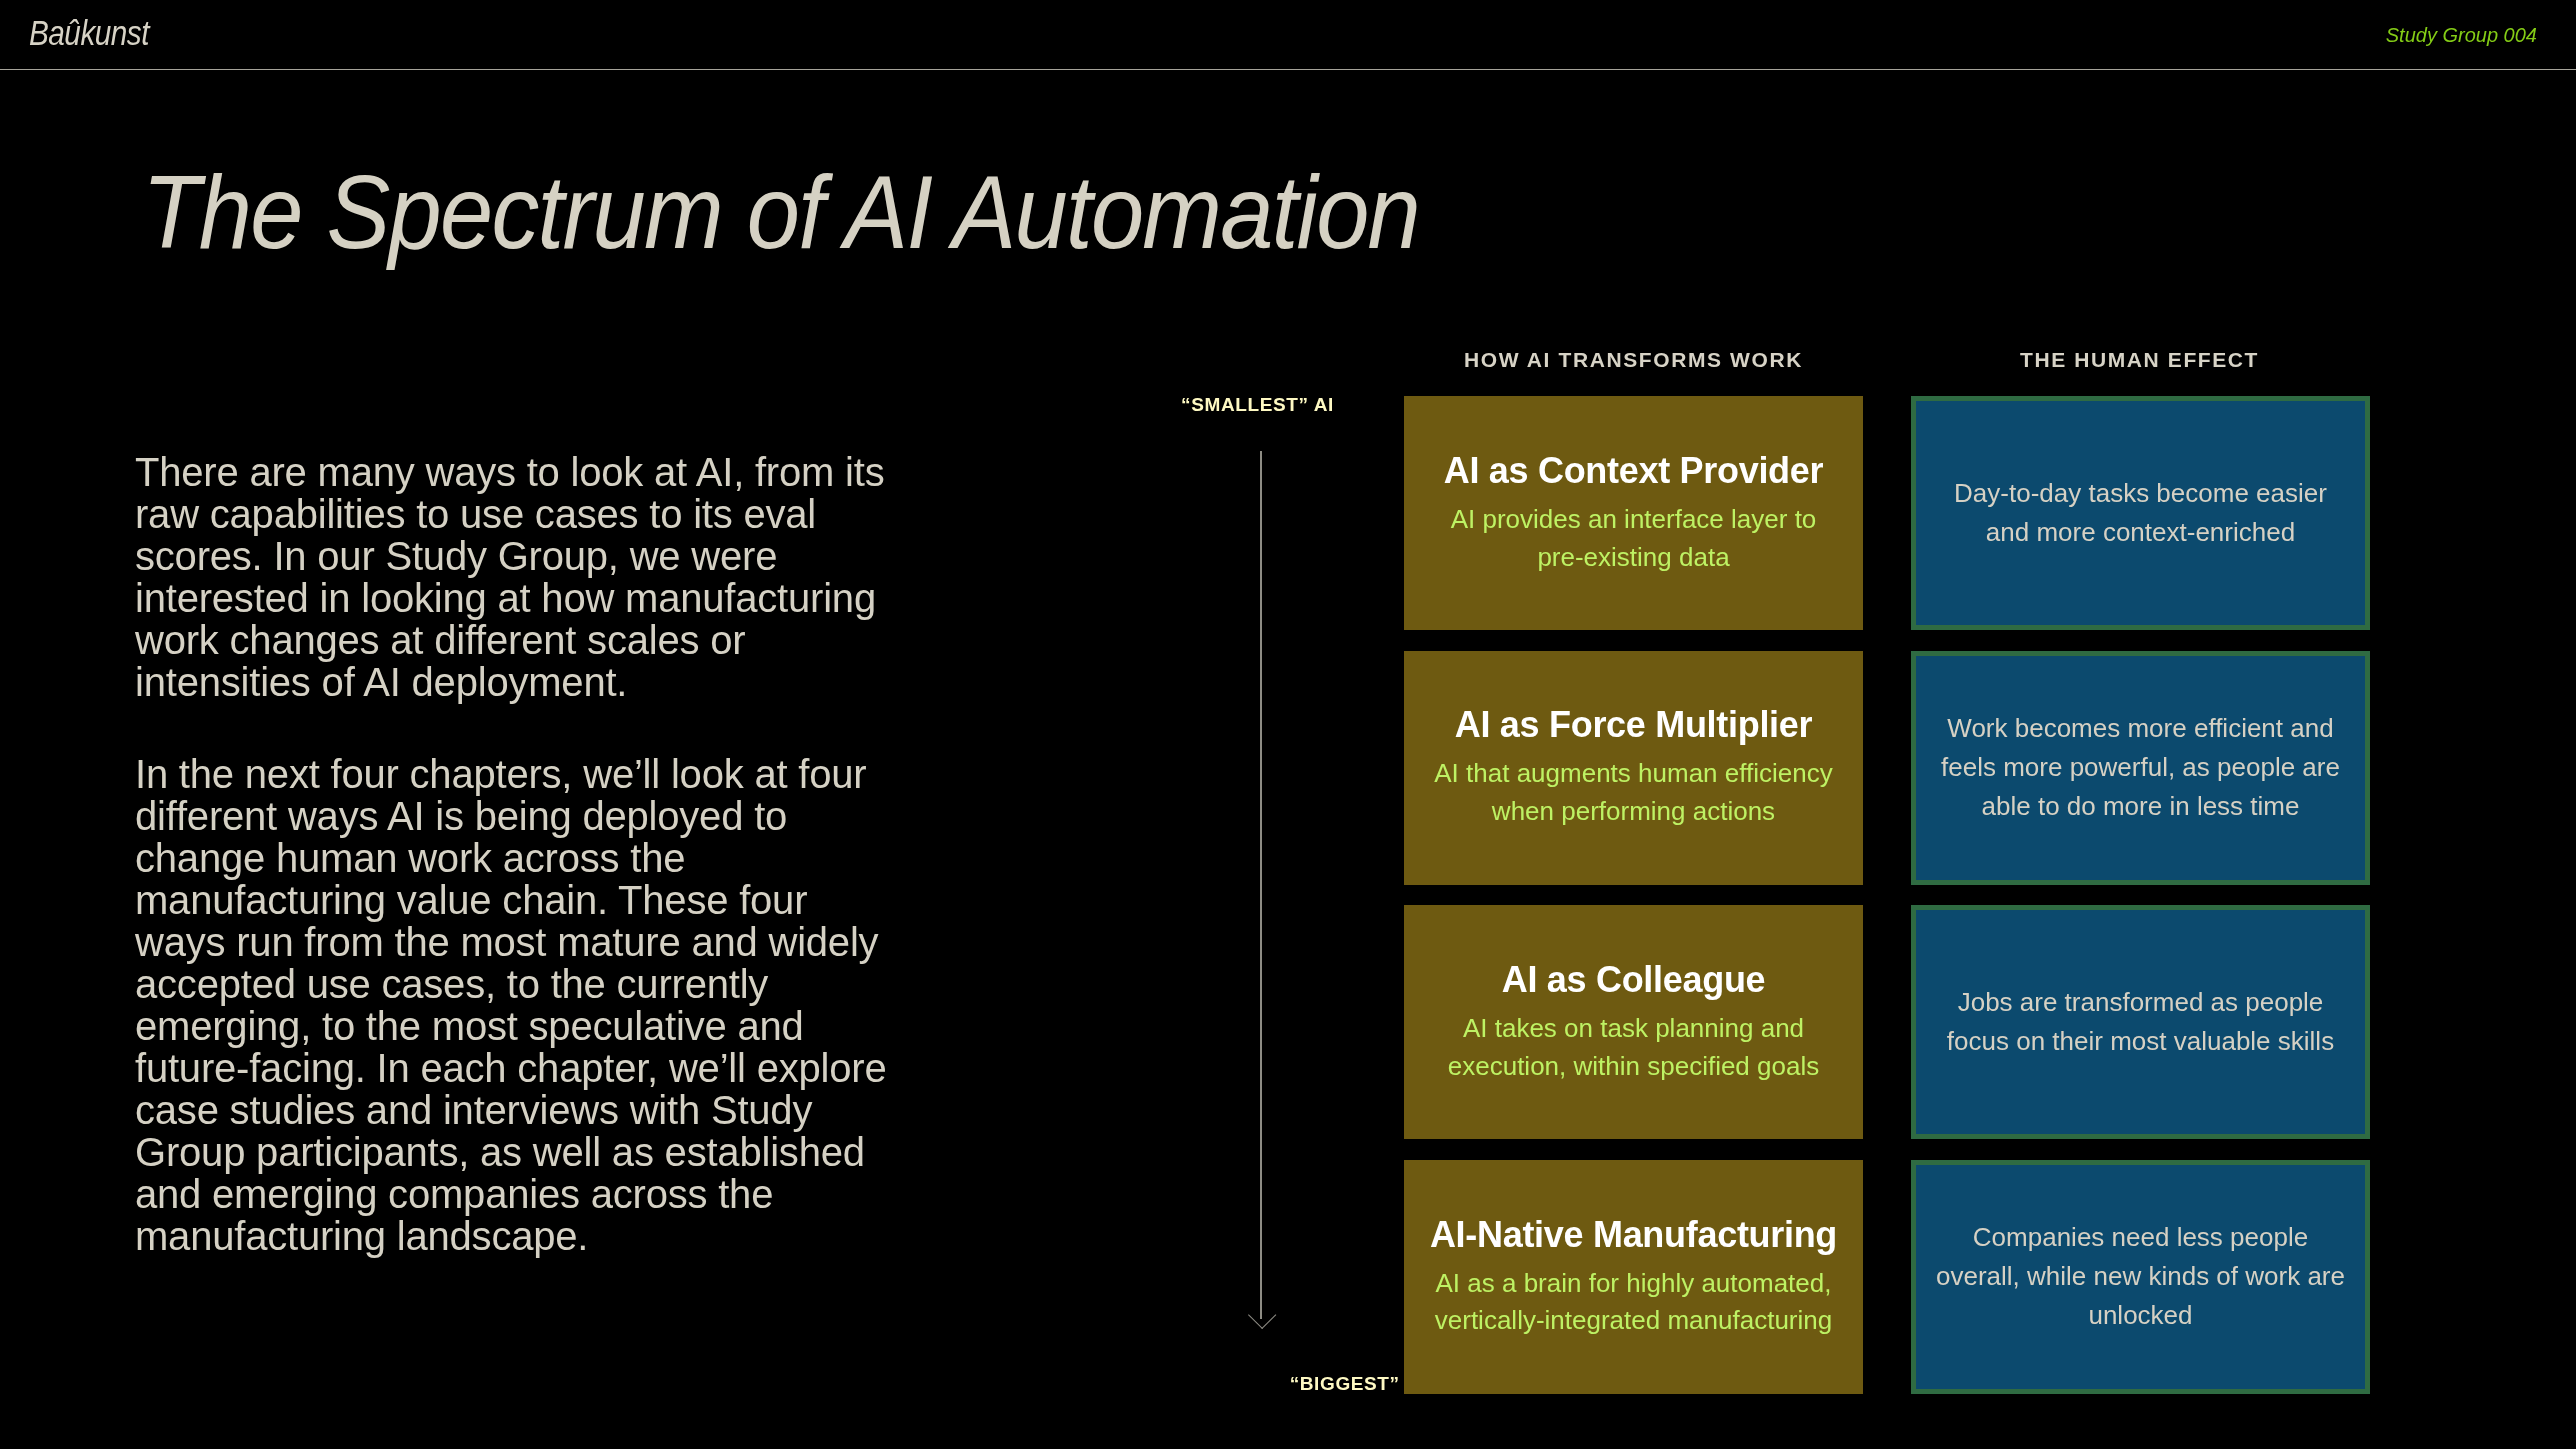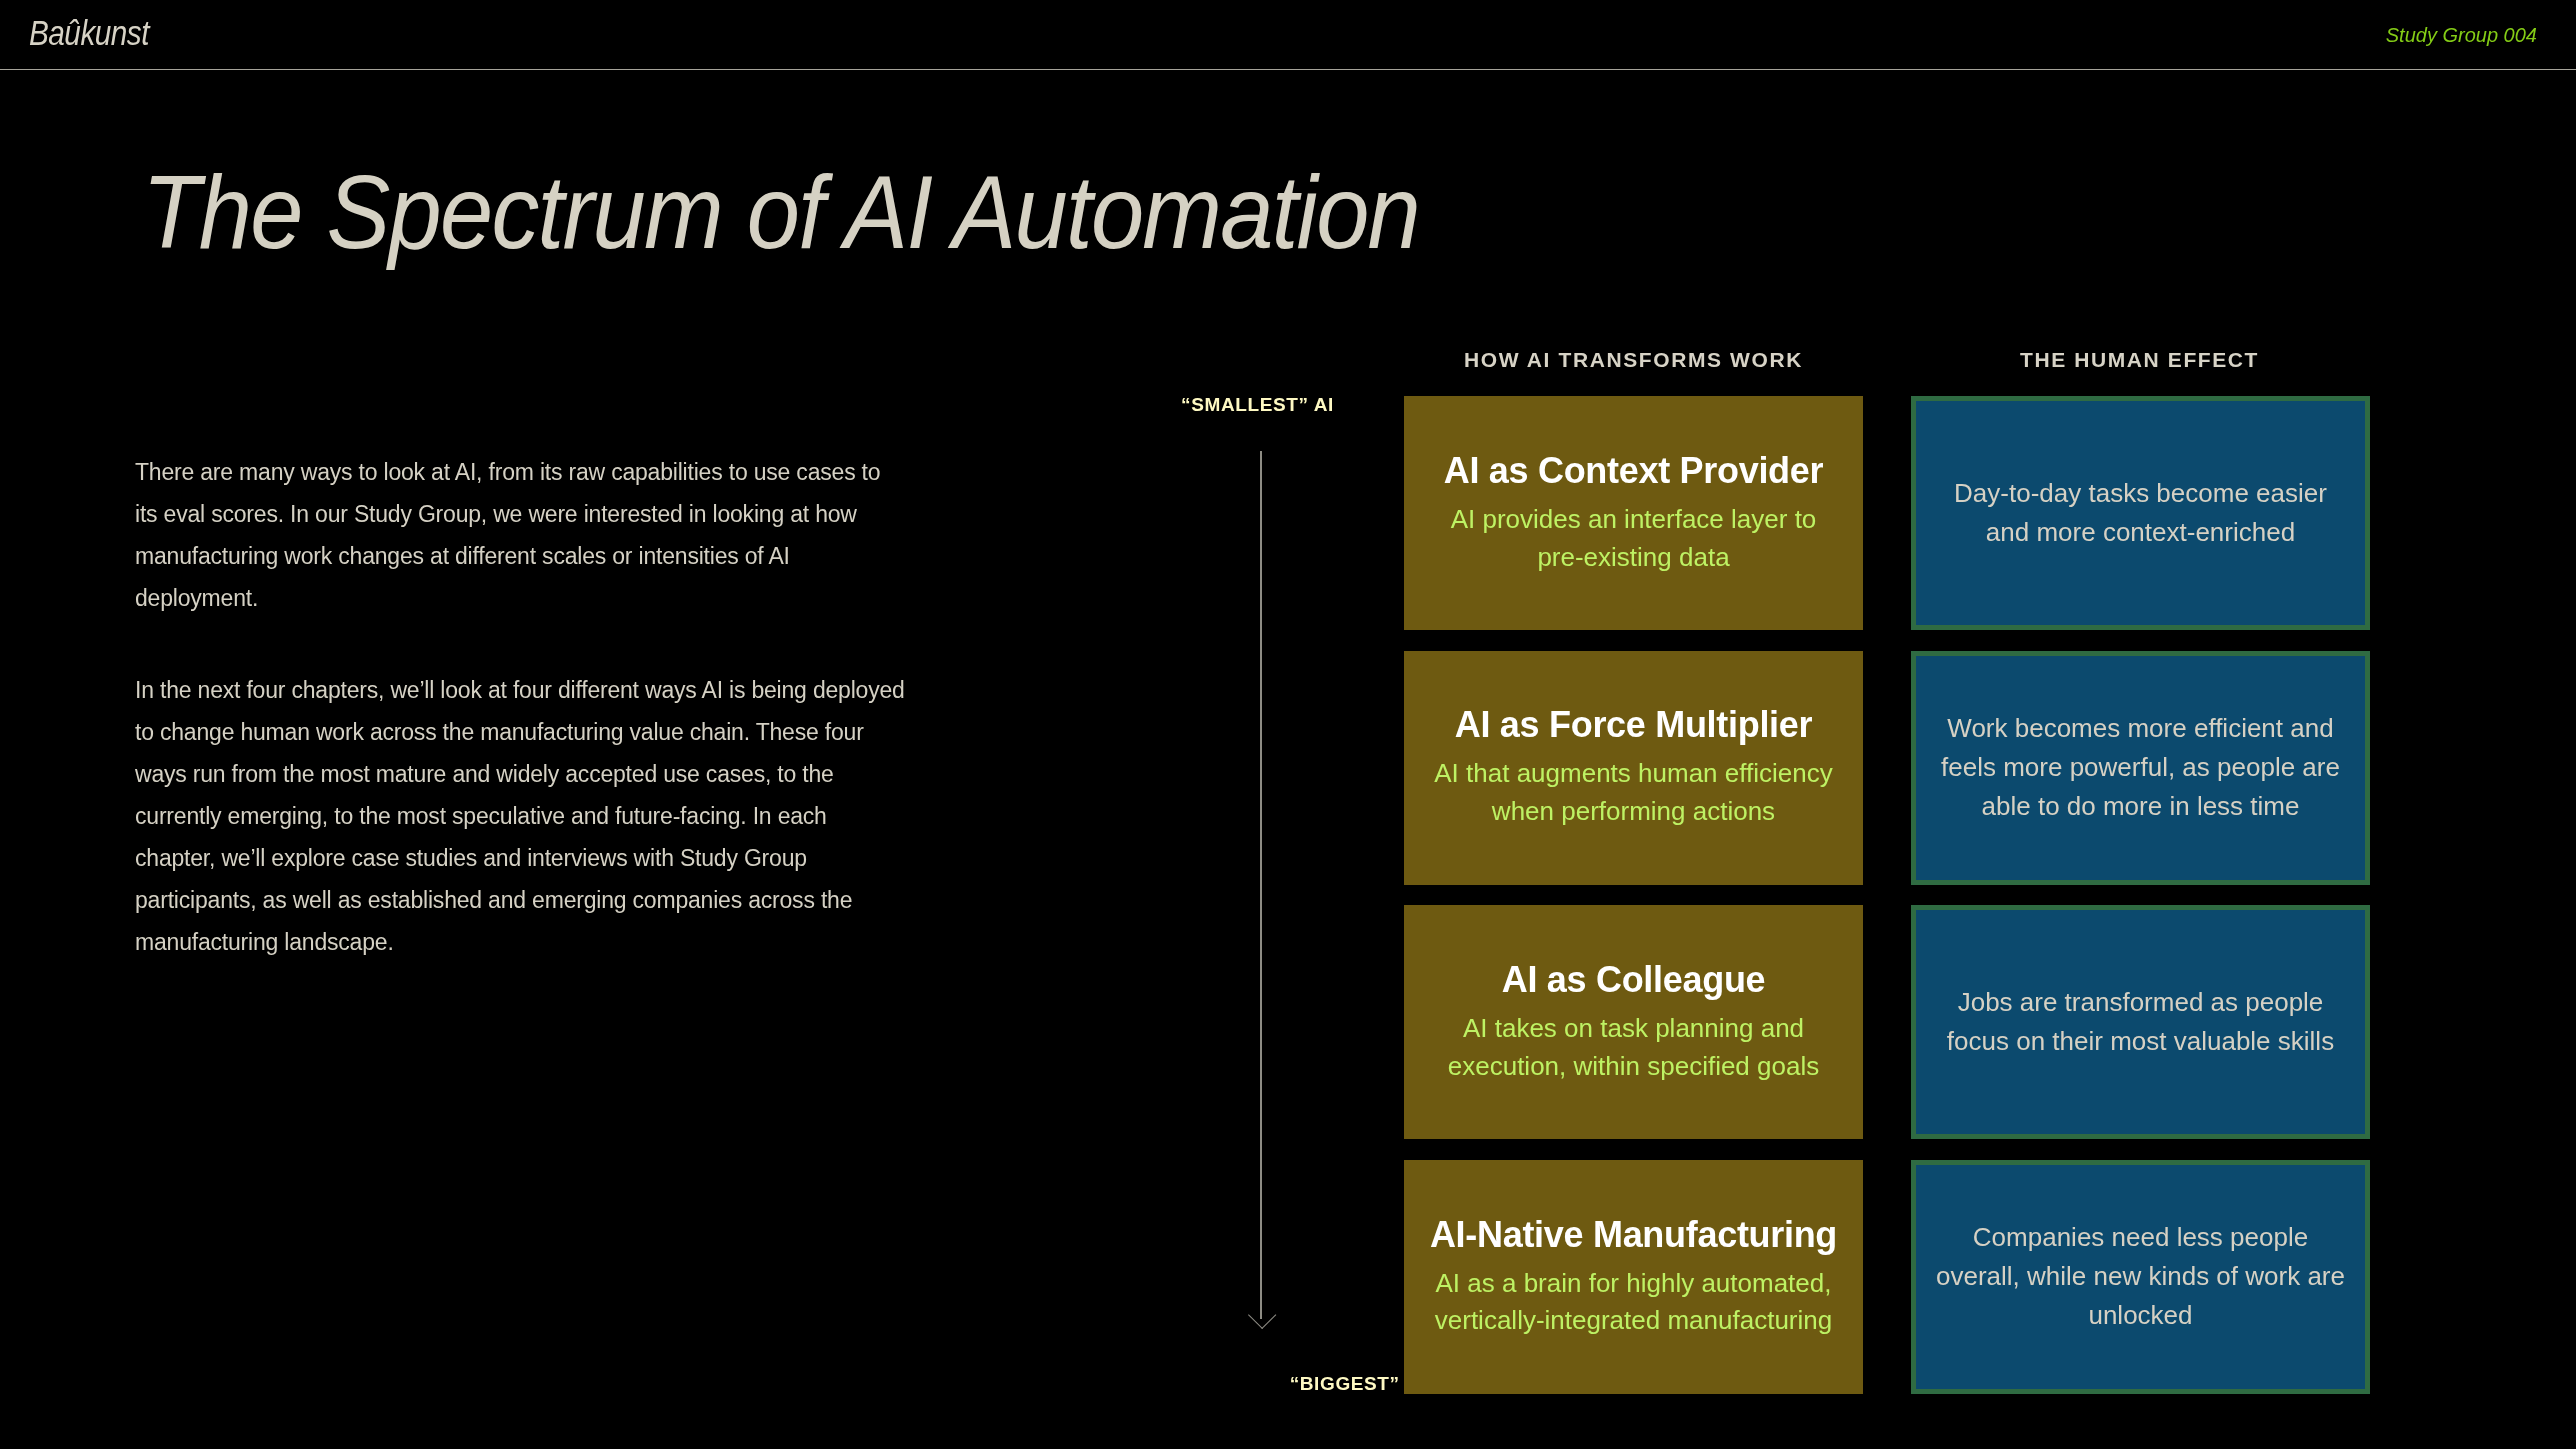--- a/index.html
+++ b/index.html
@@ -69,21 +69,21 @@
     transform: scaleX(0.92);
     transform-origin: left center;
   }
 
   
   .intro {
     position: absolute;
     left: 135px;
     top: 451px;
     width: 770px;
-    font-size: 23px;
+    font-size: 40px;
     line-height: 42px;
     letter-spacing: -0.2px;
     color: #d5d1c4;
   }
   .intro p { margin: 0; }
   .intro p + p { margin-top: 50px; }
 
   
   .col-header {
     position: absolute;

